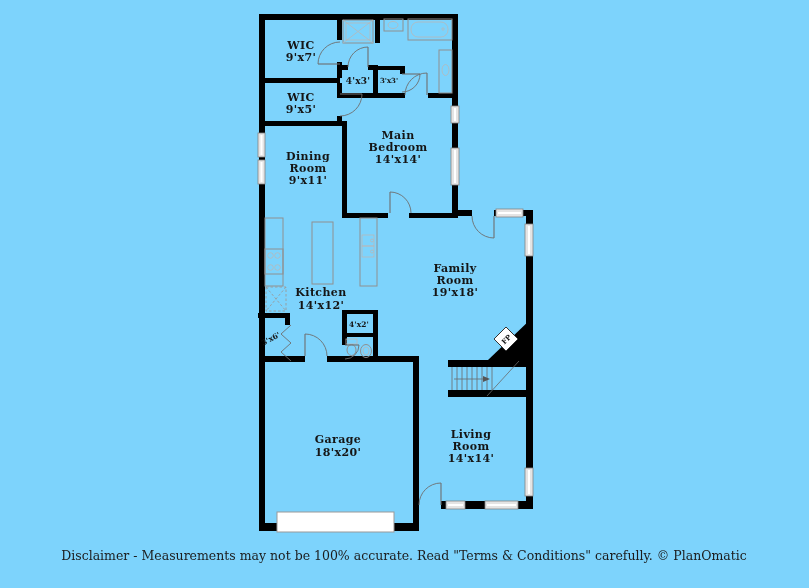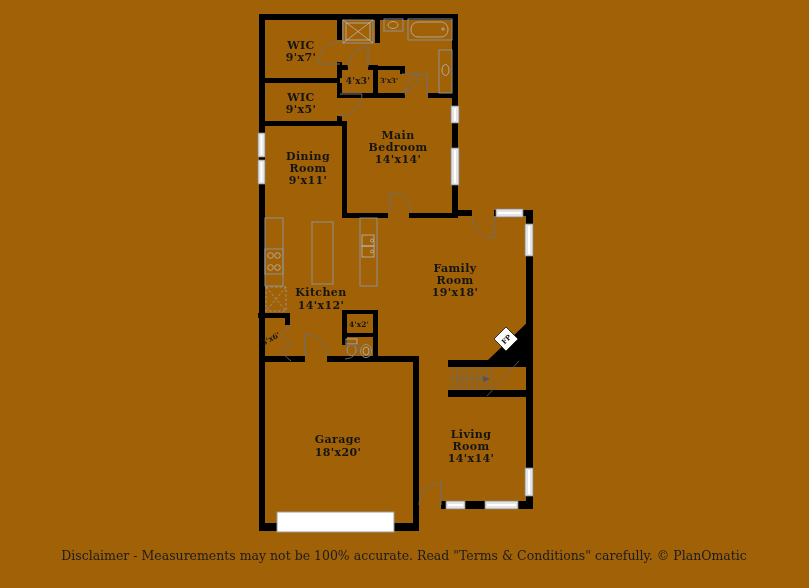--- a/index.html
+++ b/index.html
@@ -1,16 +1,16 @@
 <!DOCTYPE html>
 <html><head>
 <meta charset="utf-8">
 <style>
   html,body{margin:0;padding:0;background:#ffffff;}
-  .canvas{position:relative;width:809px;height:588px;background:#a16207;overflow:hidden;
+  .canvas{position:relative;width:809px;height:588px;background:#7dd3fc;overflow:hidden;
           font-family:"DejaVu Serif",serif;}
   svg{position:absolute;left:0;top:0;}
   .wall{fill:#000000;stroke:none;}
   .fxwhite{fill:#ffffff;stroke:#999999;stroke-width:1;}
   .fx{fill:none;stroke:#909090;stroke-width:1;}
   .fx2{fill:none;stroke:#b8b8b8;stroke-width:0.8;}
   .fxdash{fill:none;stroke:#9a9a9a;stroke-width:0.9;stroke-dasharray:2.5 2;}
   .door{fill:none;stroke:#6e6e6e;stroke-width:0.9;}
   .leaf{stroke:#6e6e6e;stroke-width:1.1;}
   .win{fill:#e4e4e4;stroke:#848484;stroke-width:0.8;}

